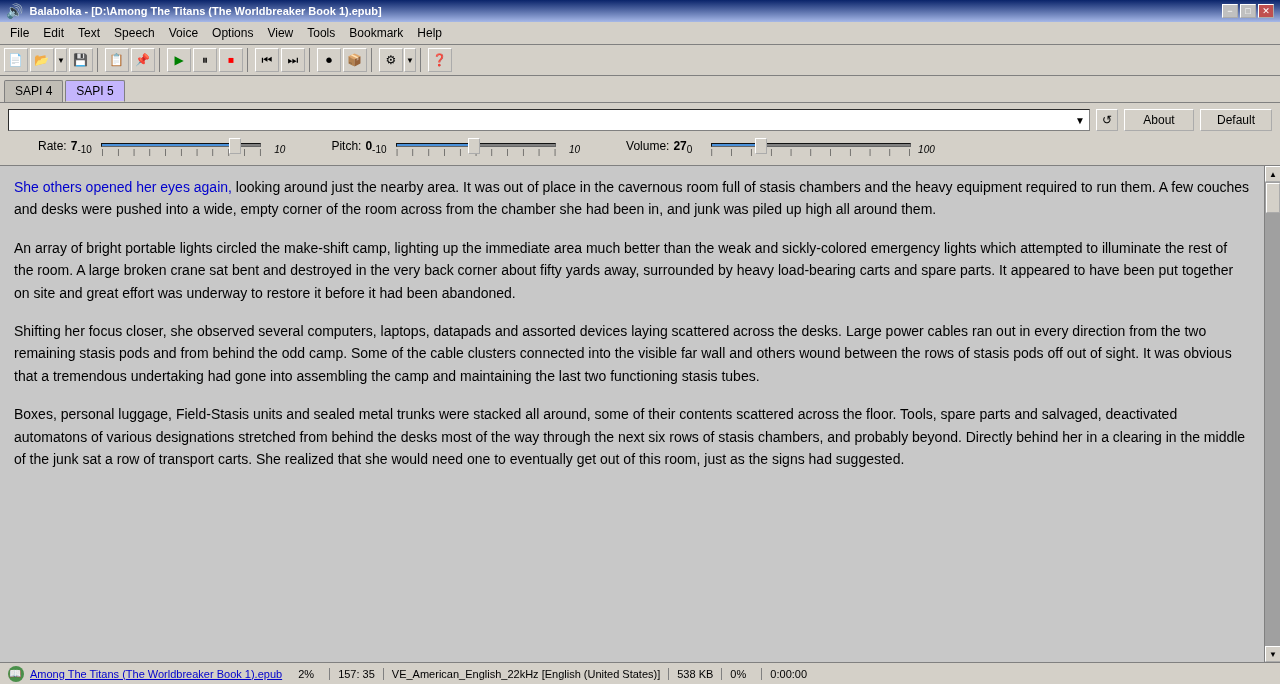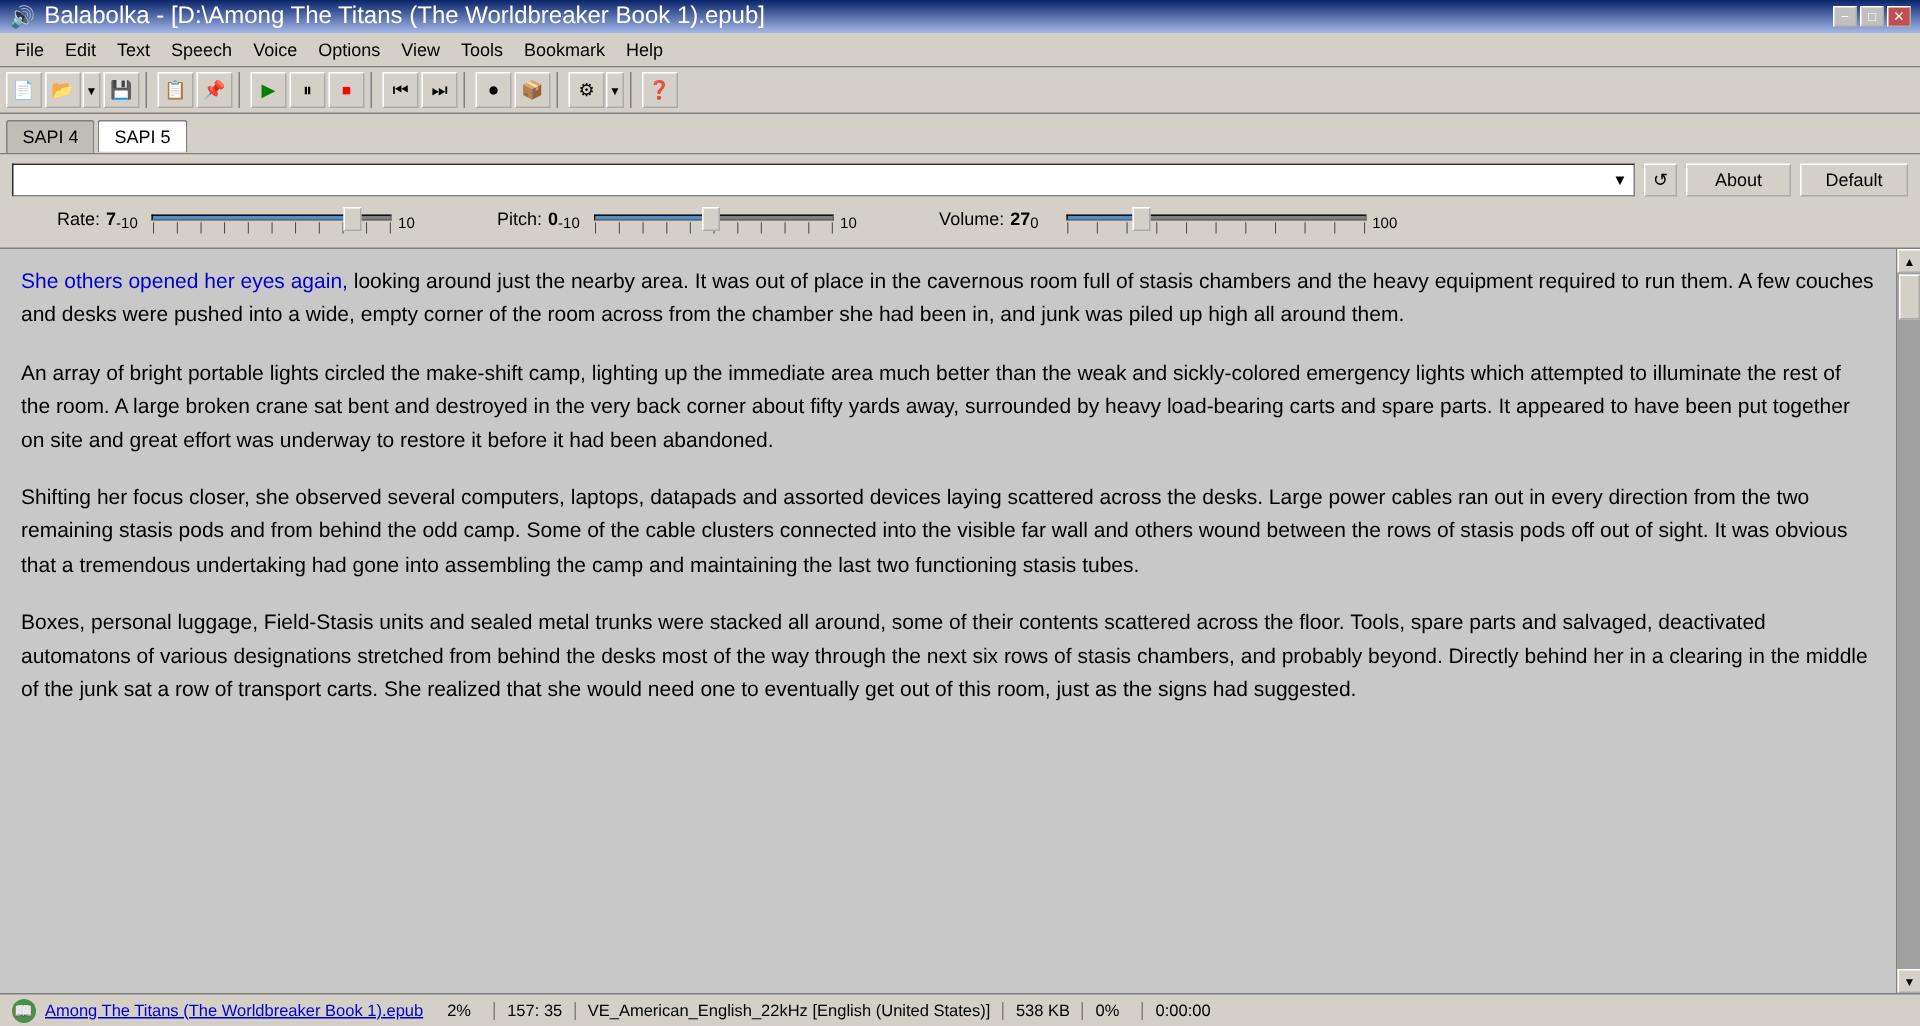--- a/index.html
+++ b/index.html
@@ -9,21 +9,21 @@
     #titlebar {
       background: linear-gradient(to bottom, #0a246a, #a6b8e8);
       color: white;
       padding: 3px 6px;
       display: flex;
       align-items: center;
       justify-content: space-between;
       height: 22px;
     }
     #titlebar-left { display: flex; align-items: center; gap: 6px; }
-    #titlebar-title { font-size: 16px; color: white; font-weight: normal; }
+    #titlebar-title { font-size: 11px; color: white; font-weight: bold; }
     #titlebar-controls { display: flex; gap: 2px; }
     .title-btn {
       width: 16px; height: 14px; background: #c0c0c0; border: 1px outset #fff;
       display: flex; align-items: center; justify-content: center; font-size: 9px; cursor: pointer;
     }
 
     
     #menubar {
       background: #d4d0c8;
       padding: 2px 4px;
@@ -81,21 +81,21 @@
     .tab {
       padding: 3px 10px;
       border: 1px solid #808080;
       border-bottom: none;
       background: #c0bdb5;
       cursor: pointer;
       font-size: 12px;
       border-radius: 2px 2px 0 0;
     }
     .tab.active {
-      background: #ffffff;
+      background: #c4b5fd;
       border-bottom: 1px solid #d4d0c8;
       z-index: 1;
     }
 
     
     #voice-area {
       background: #d4d0c8;
       padding: 6px 8px;
       border-bottom: 1px solid #808080;
     }
@@ -128,21 +128,21 @@
     }
     .slider-label-row {
       display: flex; gap: 4px; align-items: baseline; margin-left: 30px;
     }
     .slider-label { font-size: 12px; }
     .slider-value { font-size: 12px; font-weight: bold; }
     .slider-track-row {
       display: flex; align-items: center; gap: 4px;
     }
     .slider-min-label, .slider-max-label { font-size: 10px; min-width: 20px; text-align: left; }
-    .slider-max-label { text-align: left; }
+    .slider-max-label { text-align: right; font-style: italic; }
     .slider-container {
       position: relative; width: 160px; height: 20px;
       display: flex; flex-direction: column; justify-content: center;
     }
     .slider-track {
       width: 100%; height: 4px; background: #808080;
       border: 1px inset #666; position: relative;
     }
     .slider-fill {
       height: 100%; background: #4a90d9;

